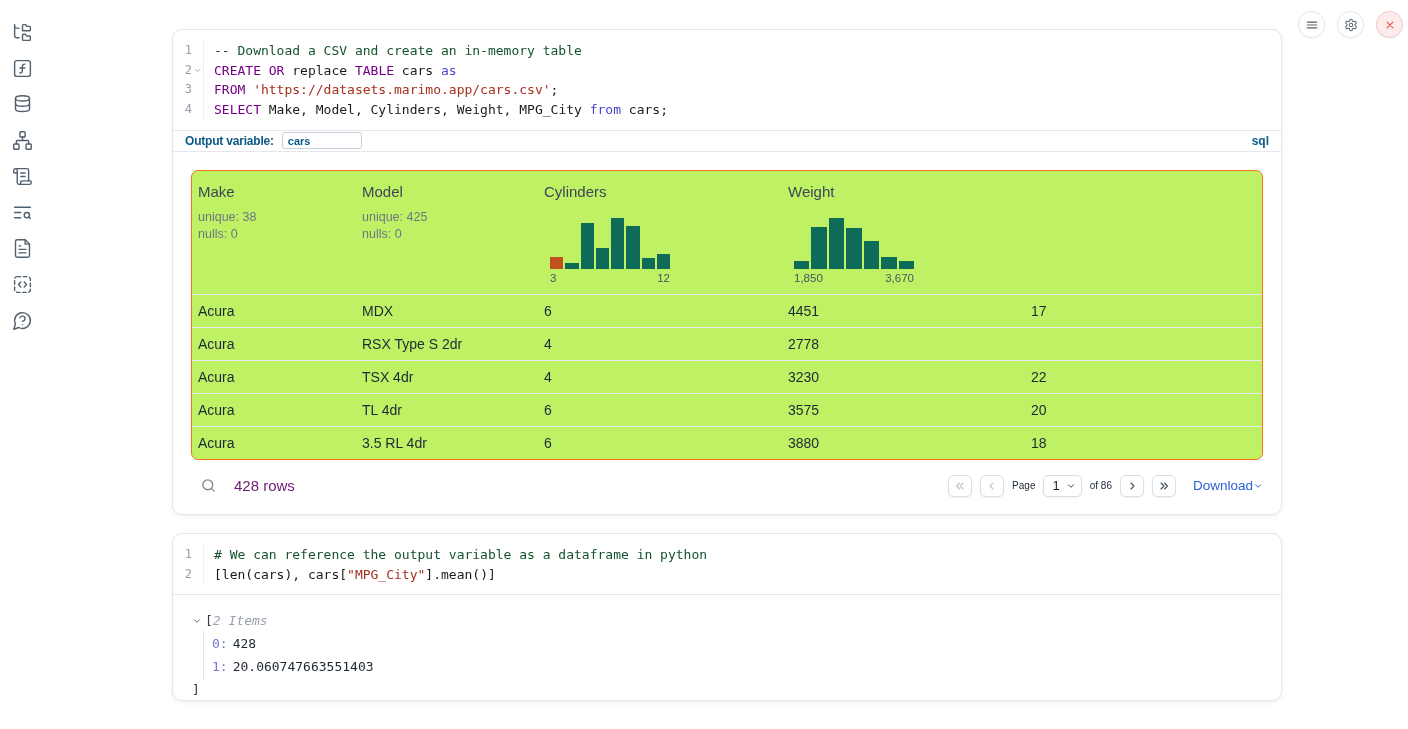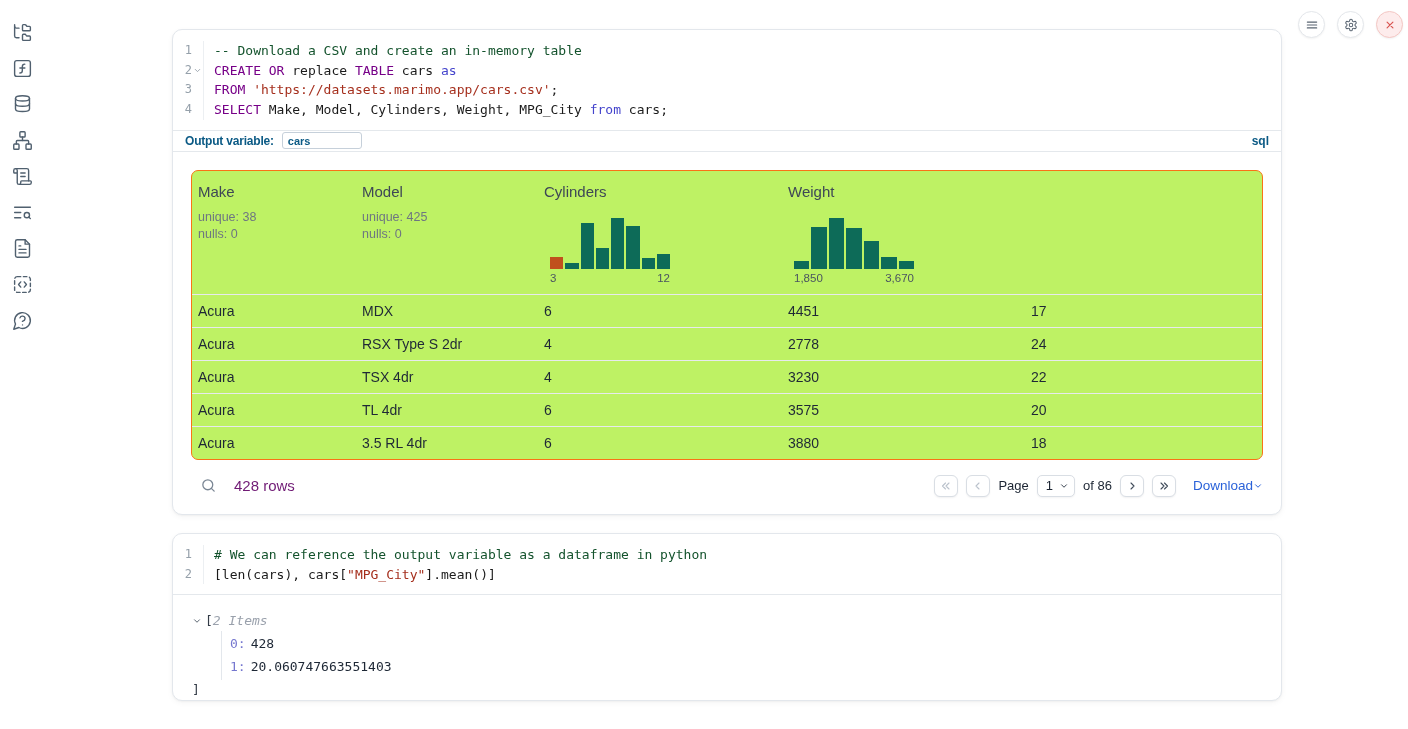--- a/index.html
+++ b/index.html
@@ -70,41 +70,41 @@
   .table-footer { display:flex; align-items:center; padding:15px 18px 17px 26px; }
   .search-btn { background:none; border:none; color:#7a8694; width:18px; height:18px; cursor:pointer; }
   .search-btn svg { width:17px; height:17px; }
   .row-count { margin-left:17px; font-size:15px; color:#701a75; }
   .pager { margin-left:auto; display:flex; align-items:center; gap:8px; }
   .pg-btn { width:24px; height:22px; background:#fff; border:1px solid #d9dee4; border-radius:6px;
             display:flex; align-items:center; justify-content:center; cursor:pointer;
             box-shadow:0 1px 2px rgba(16,24,40,.06); color:#424d5c; }
   .pg-btn svg { width:12px; height:12px; }
   .pg-btn.disabled { color:#bac2cc; }
-  .pg-label { font-size:13px; color:#1c2533; }
+  .pg-label { font-size:10px; color:#1c2533; }
   .page-select { height:22px; border:1px solid #d9dee4; border-radius:5px; background:#fff;
                  display:flex; align-items:center; gap:6px; padding:0 5px 0 8px; cursor:pointer;
                  font-size:13px; color:#1c2533; box-shadow:0 1px 2px rgba(16,24,40,.05); }
   .page-select svg { width:10px; height:10px; color:#3c4653; }
   .download-link { margin-left:9px; display:flex; align-items:center; background:none;
                    border:none; color:#2a62d9; font-size:13.5px; cursor:pointer;
                    font-family:"Liberation Sans", sans-serif; }
   .download-link svg { width:10px; height:10px; }
 
   
   .divider { border-top:1px solid #e4e8ec; }
   .tree { padding:16px 18px 0 19px; font-family:"DejaVu Sans Mono", monospace;
           font-size:13px; color:#1d2735; }
   .tree-root { display:flex; align-items:center; line-height:20px; }
   .tree-caret { width:11px; height:11px; color:#5c6773; margin-right:2px; background:none; border:none;
                 display:flex; align-items:center; cursor:pointer; padding:0; }
   .tree-caret svg { width:10px; height:10px; }
   .tree-bracket { color:#333b47; }
   .tree-items { font-style:italic; color:#9aa1ac; }
-  .tree-children { margin-left:29px; border-left:1px solid #e3e7ec; padding:2px 0 2px 8px; }
+  .tree-children { margin-left:11px; border-left:1px solid #e3e7ec; padding:2px 0 2px 8px; }
   .tree-entry { line-height:22.5px; }
   .tree-key { color:#7577cf; }
   .tree-val { color:#1d2735; margin-left:5px; }
   .tree-close { color:#333b47; line-height:20px; }
 </style>
 </head>
 <body>
 
 <nav class="sidebar">
   <button class="side-btn">
@@ -300,21 +300,20 @@
           <div class="td">MDX</div>
           <div class="td">6</div>
           <div class="td">4451</div>
           <div class="td">17</div>
         </div>
         <div class="tr">
           <div class="td">Acura</div>
           <div class="td">RSX Type S 2dr</div>
           <div class="td">4</div>
           <div class="td">2778</div>
-          <div class="td">24</div>
         </div>
         <div class="tr">
           <div class="td">Acura</div>
           <div class="td">TSX 4dr</div>
           <div class="td">4</div>
           <div class="td">3230</div>
           <div class="td">22</div>
         </div>
         <div class="tr">
           <div class="td">Acura</div>

